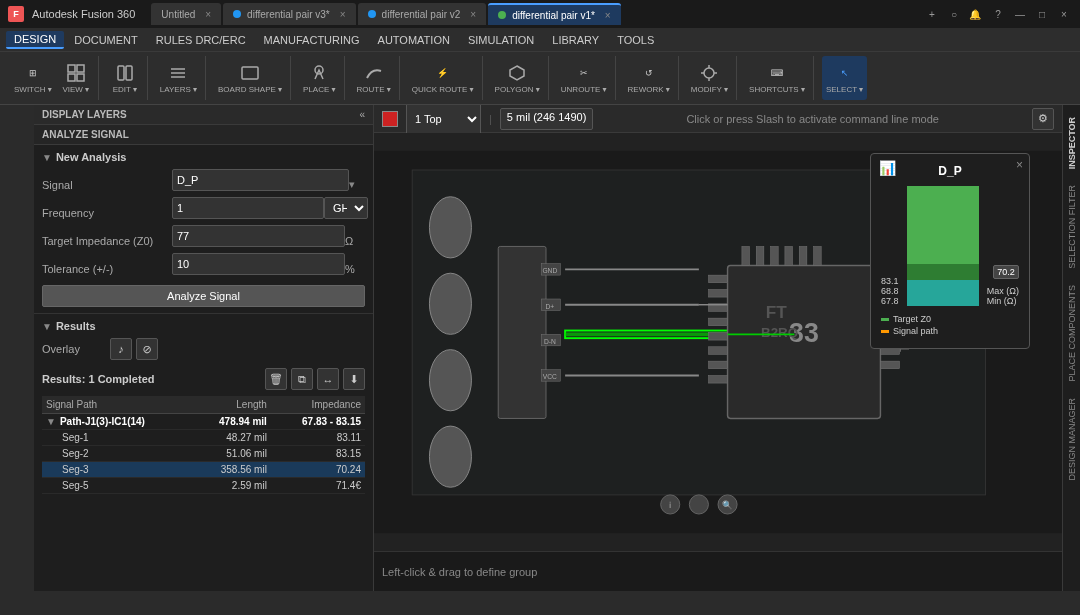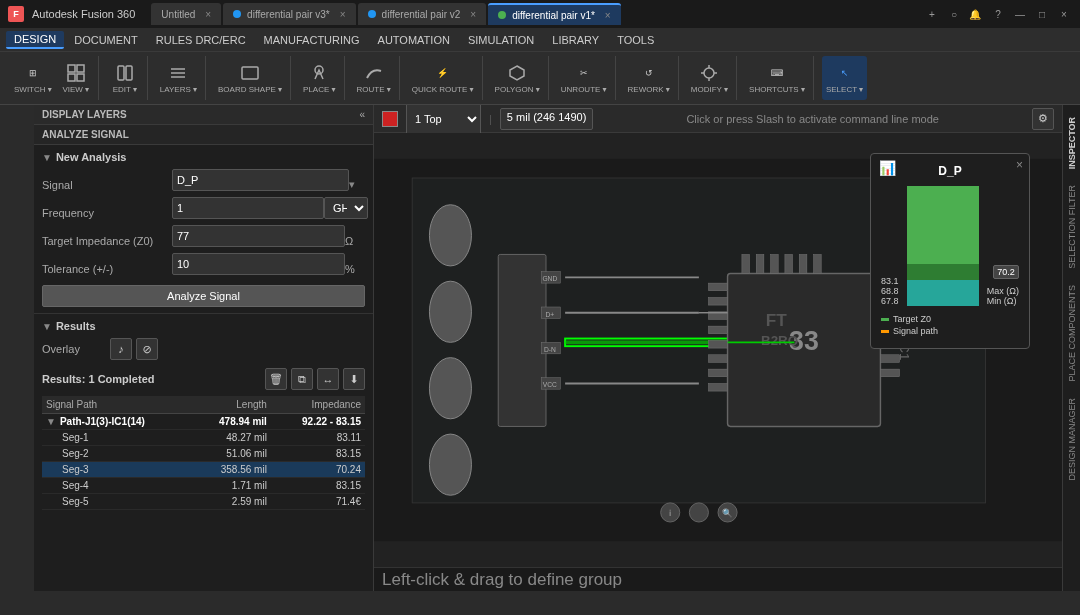--- a/index.html
+++ b/index.html
@@ -78,21 +78,21 @@
     
     #canvas-area { flex: 1; display: flex; flex-direction: column; background: #1a1a1a; overflow: hidden; }
     #layer-bar { height: 28px; background: #2a2a2a; display: flex; align-items: center; padding: 0 8px; gap: 8px; border-bottom: 1px solid #3a3a3a; }
     .layer-color-box { width: 16px; height: 16px; background: #cc2222; border: 1px solid #888; flex-shrink: 0; }
     .layer-select { background: #333; border: 1px solid #555; color: #fff; font-size: 11px; padding: 2px 4px; height: 38px; border-radius: 2px; }
     .layer-divider { color: #555; }
     .layer-mil { background: #333; border: 1px solid #555; color: #fff; font-size: 11px; padding: 2px 6px; height: 22px; border-radius: 2px; }
     .layer-hint { flex: 1; text-align: center; color: #888; font-size: 11px; }
     #pcb-canvas { flex: 1; background: #222; position: relative; overflow: hidden; }
     #canvas-svg { width: 100%; height: 100%; }
-    #status-bar { height: 24px; background: #1a1a1a; display: flex; align-items: center; padding: 0 8px; font-size: 17px; color: #888; border-top: 1px solid #333; }
+    #status-bar { height: 40px; background: #1a1a1a; display: flex; align-items: center; padding: 0 8px; font-size: 11px; color: #888; border-top: 1px solid #333; }
 
     
     #right-panels { width: 18px; background: #1e1e1e; border-left: 1px solid #3a3a3a; display: flex; flex-direction: column; align-items: center; }
     .right-panel-tab { writing-mode: vertical-rl; transform: rotate(180deg); font-size: 9px; color: #888; padding: 8px 2px; cursor: pointer; white-space: nowrap; }
     .right-panel-tab.top-label { margin-top: 4px; color: #ccc; font-weight: bold; }
 
     
     #analysis-popup { position: absolute; right: 32px; top: 20px; width: 160px; background: #1e1e1e; border: 1px solid #555; border-radius: 4px; padding: 10px; z-index: 10; }
     #analysis-popup-title { text-align: center; font-weight: bold; color: #fff; margin-bottom: 8px; font-size: 12px; }
     .popup-close { position: absolute; top: 4px; right: 6px; cursor: pointer; color: #888; font-size: 12px; }
@@ -355,41 +355,36 @@
             <tr>
               <th>Signal Path</th>
               <th class="right">Length</th>
               <th class="right">Impedance</th>
             </tr>
           </thead>
           <tbody>
             <tr class="path-row">
               <td><span class="expand-arrow">▼</span>Path-J1(3)-IC1(14)</td>
               <td class="right">478.94 mil</td>
-              <td class="right">92.22 - 83.15</td>
+              <td class="right">67.83 - 83.15</td>
             </tr>
             <tr>
               <td style="padding-left:20px;">Seg-1</td>
               <td class="right">48.27 mil</td>
               <td class="right">83.11</td>
             </tr>
             <tr>
               <td style="padding-left:20px;">Seg-2</td>
               <td class="right">51.06 mil</td>
               <td class="right">83.15</td>
             </tr>
             <tr class="highlighted">
               <td style="padding-left:20px;">Seg-3</td>
               <td class="right">358.56 mil</td>
               <td class="right">70.24</td>
-            </tr>
-            <tr>
-              <td style="padding-left:20px;">Seg-4</td>
-              <td class="right">1.71 mil</td>
-              <td class="right">83.15</td>
             </tr>
             <tr>
               <td style="padding-left:20px;margin-top:12px;">Seg-5</td>
               <td class="right">2.59 mil</td>
               <td class="right">71.4€</td>
             </tr>
           </tbody>
         </table>
       </div>
     </div>

